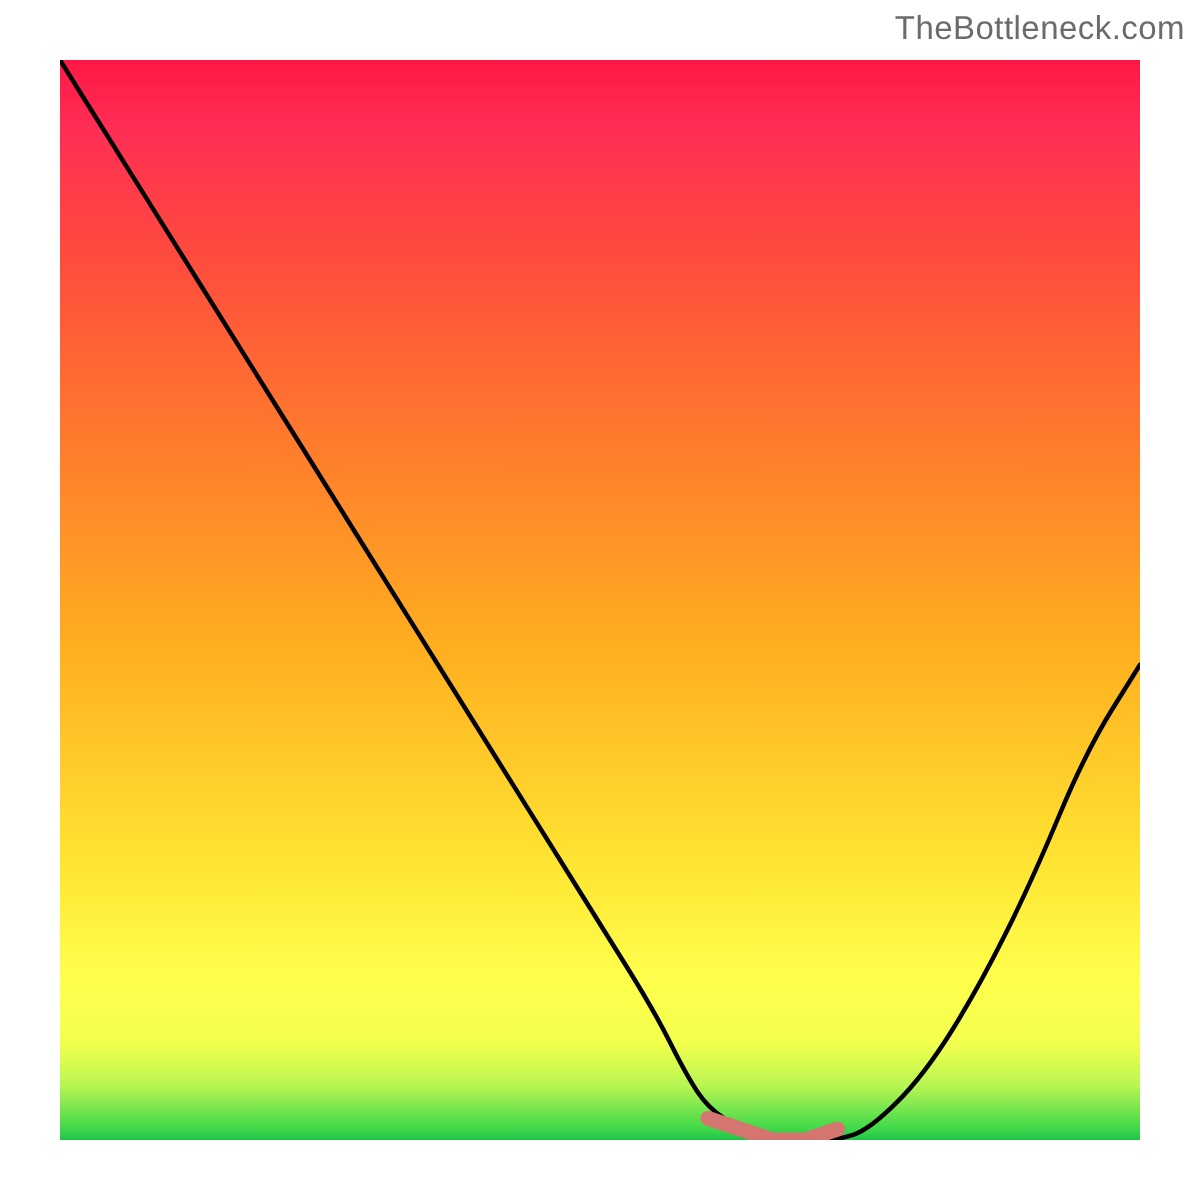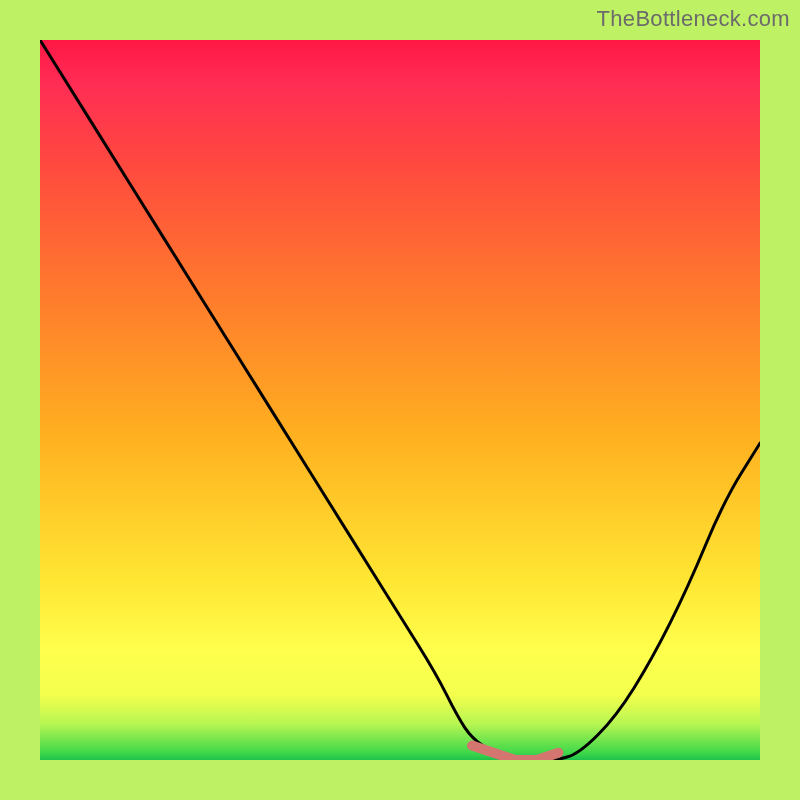--- a/index.html
+++ b/index.html
@@ -8,21 +8,21 @@
     width: 800px;
     height: 800px;
     background: #000;
     overflow: hidden;
     font-family: Arial, Helvetica, sans-serif;
   }
   .outer {
     position: relative;
     width: 800px;
     height: 800px;
-    background: #bef264;
+    background: #ffffff;
   }
   .plot-area {
     position: absolute;
     left: 40px;
     top: 40px;
     width: 720px;
     height: 720px;
     overflow: hidden;
   }
   .bg-gradient {

